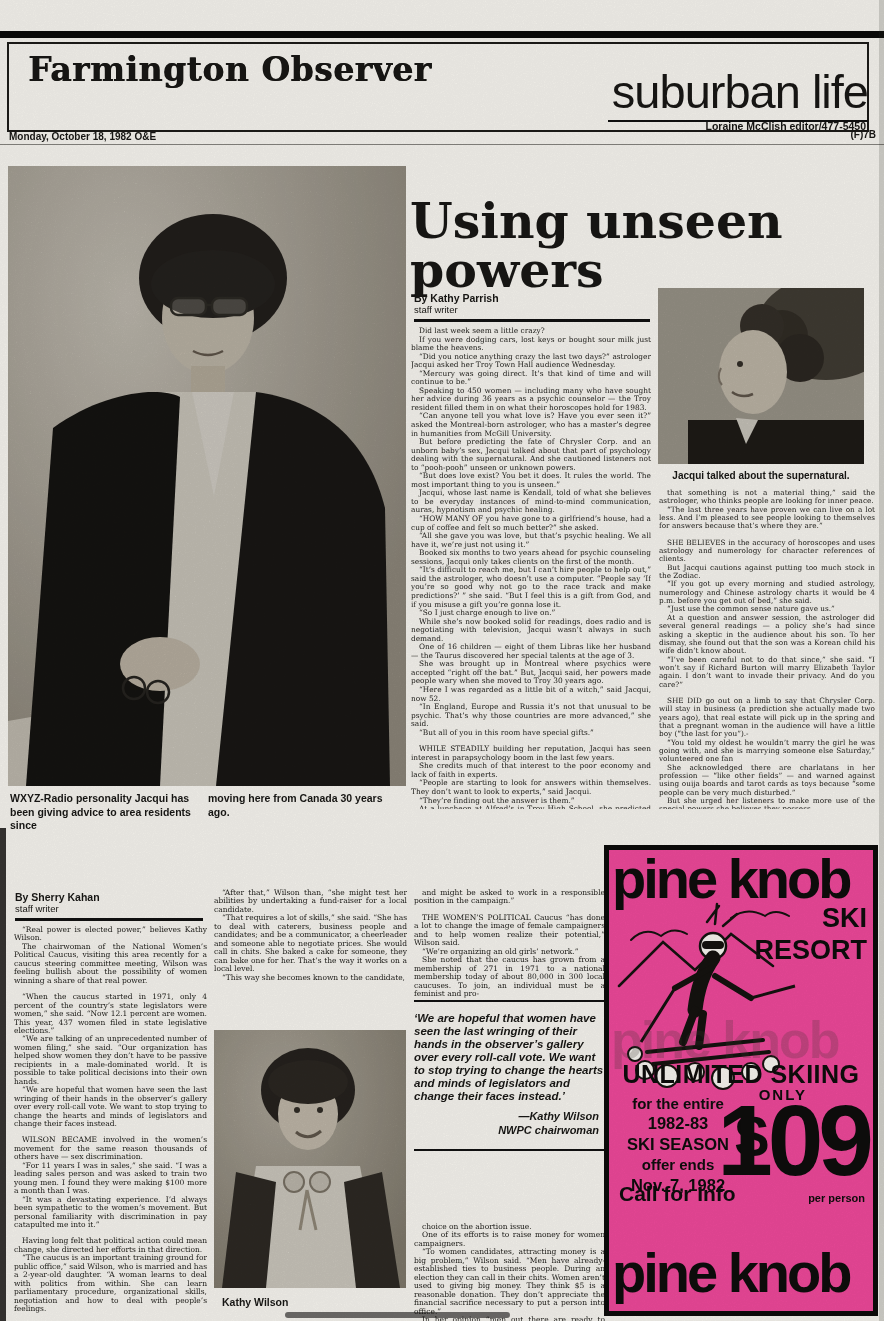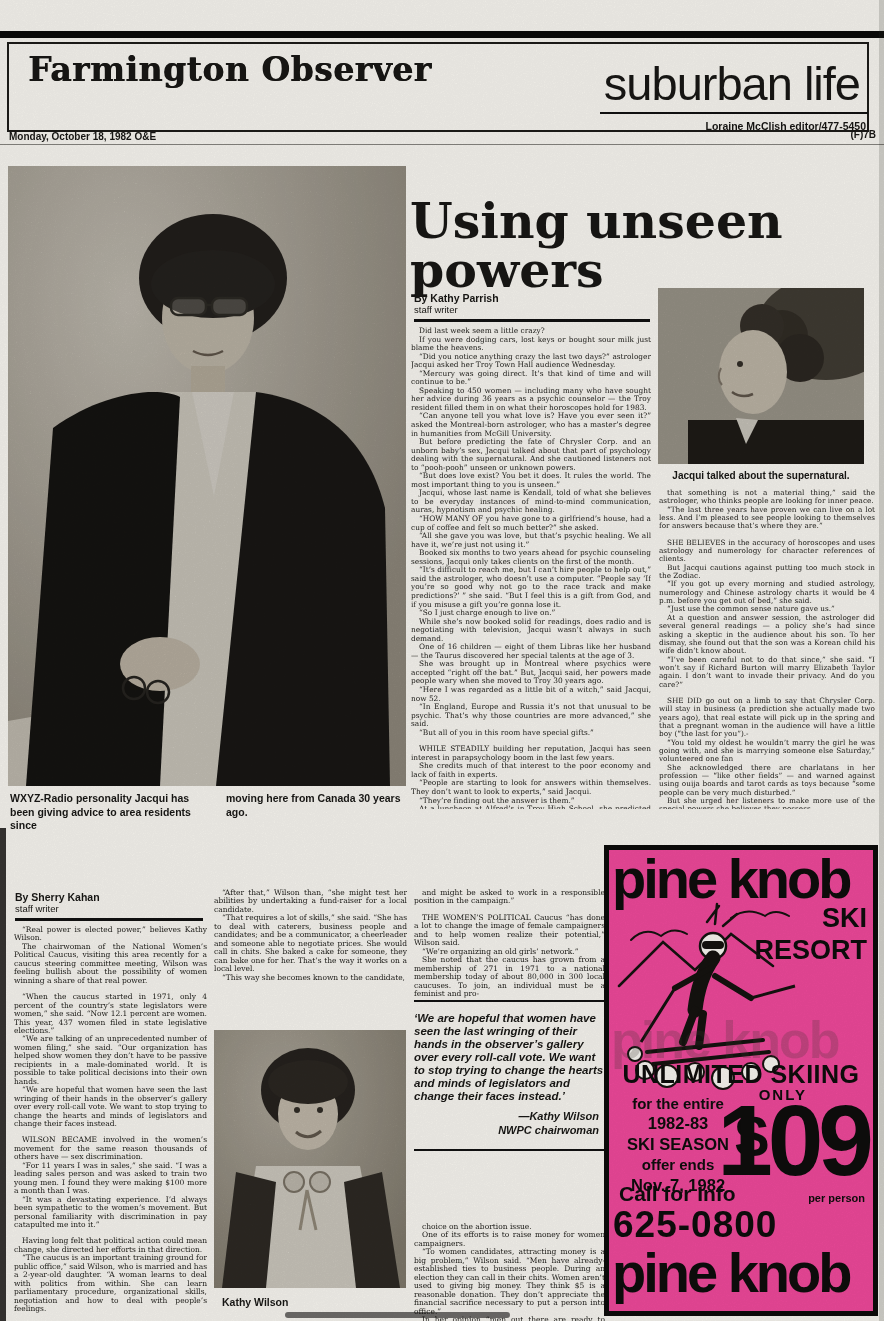--- a/index.html
+++ b/index.html
@@ -3,35 +3,35 @@
 <meta charset="utf-8">
 <style>
   html,body{margin:0;padding:0;background:#888;}
   .page{position:relative;width:884px;height:1321px;background:#f5f3ed;overflow:hidden;
         font-family:"DejaVu Serif",serif;color:#181715;}
   
   .top-bar{position:absolute;left:0;top:31px;width:884px;height:7px;background:#0b0a09;}
   .masthead-box{position:absolute;left:7px;top:42px;width:858px;height:86px;border:2px solid #1c1b18;}
   .paper-name{position:absolute;left:28px;top:50px;font-family:"DejaVu Serif",serif;font-weight:bold;
               font-size:33px;letter-spacing:.5px;text-shadow:.6px 0 #1a1915;}
-  .section-name{position:absolute;right:16px;top:60px;font-family:"Liberation Sans",sans-serif;
-                font-size:47px;letter-spacing:-1px;line-height:1;padding:0 8px 5px 4px;border-bottom:2px solid #111;}
+  .section-name{position:absolute;right:16px;top:68px;font-family:"Liberation Sans",sans-serif;
+                font-size:47px;letter-spacing:-1px;line-height:1;padding:0 0 5px 4px;border-bottom:2px solid #111;}
   .editor-line{position:absolute;right:18px;top:120px;font-family:"Liberation Sans",sans-serif;
                font-size:10.5px;font-weight:bold;}
   .dateline{position:absolute;left:9px;top:131px;font-family:"Liberation Sans",sans-serif;
             font-size:10px;font-weight:bold;}
   .page-code{position:absolute;right:8px;top:129px;font-family:"Liberation Sans",sans-serif;
              font-size:10px;font-weight:bold;}
   .rule-under-date{position:absolute;left:0;top:144px;width:884px;height:1px;background:#3a3833;opacity:.6;}
   
   .photo{position:absolute;overflow:hidden;background:#b9b3a7;}
   .photo-main{left:8px;top:166px;width:398px;height:620px;}
   .photo-inset{left:658px;top:288px;width:206px;height:176px;}
   .photo-wilson{left:214px;top:1030px;width:192px;height:258px;}
-  .caption-main{position:absolute;left:10px;top:792px;width:398px;display:flex;gap:18px;
+  .caption-main{position:absolute;left:10px;top:792px;width:398px;display:flex;
     font-family:"Liberation Sans",sans-serif;font-size:10.5px;font-weight:bold;line-height:1.3;}
   .caption-main .c1{width:198px;} .caption-main .c2{width:180px;}
   .caption-inset{position:absolute;left:658px;top:470px;width:206px;text-align:center;
     font-family:"Liberation Sans",sans-serif;font-size:10px;font-weight:bold;}
   .caption-wilson{position:absolute;left:222px;top:1296px;font-family:"Liberation Sans",sans-serif;
     font-size:10.5px;font-weight:bold;}
   
   .headline1{position:absolute;left:410px;top:197px;width:472px;font-family:"DejaVu Serif",serif;
              font-weight:bold;font-size:49px;line-height:1;letter-spacing:0;}
   .byline{position:absolute;font-family:"Liberation Sans",sans-serif;}
@@ -322,21 +322,20 @@
       <div class="b">1982-83</div>
       <div class="b">SKI SEASON</div>
       <div>offer ends</div>
       <div class="b">Nov. 7, 1982</div>
     </div>
     <div class="ad-only">ONLY</div>
     <div class="ad-dollar">$</div>
     <div class="ad-price">109</div>
     <div class="ad-perperson">per person</div>
     <div class="ad-call">Call for Info</div>
-    <div class="ad-phone">625-0800</div>
     <div class="ad-brand-bottom">pine knob</div>
   </div>
 
   <div class="edge-left-bottom"></div>
   <div class="edge-right"></div>
   <div class="smudge"></div>
   <svg class="noise" width="884" height="1321">
     <filter id="pageGrain">
         <feTurbulence type="fractalNoise" baseFrequency="0.9" numOctaves="2" result="n"></feTurbulence>
       <feColorMatrix in="n" type="matrix" values="0 0 0 0 0 0 0 0 0 0 0 0 0 0 0 0.7 0.7 0.7 0 0"></feColorMatrix>

